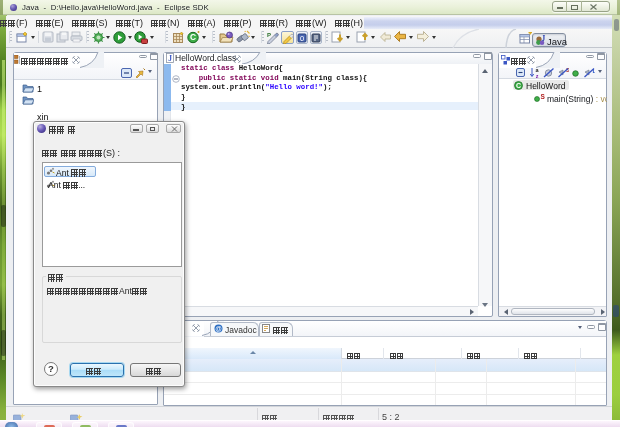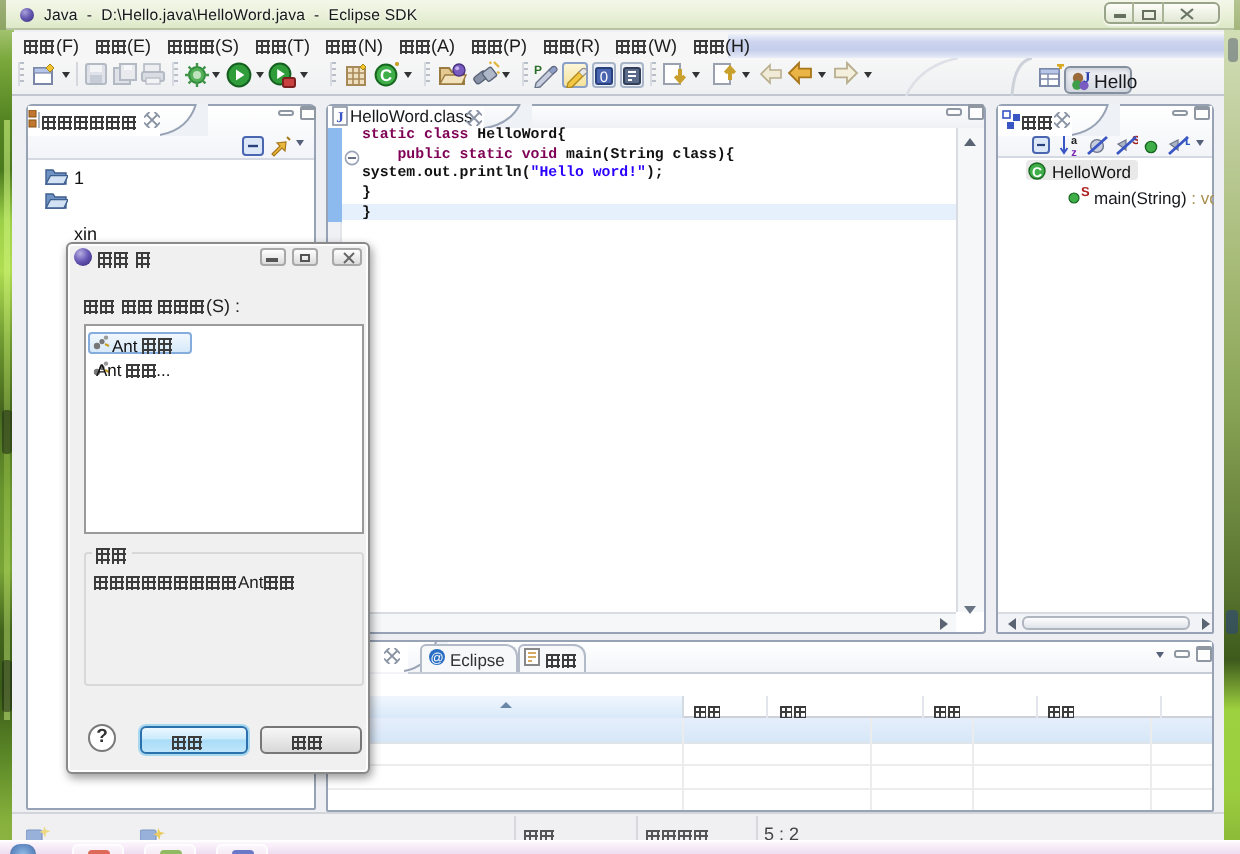--- a/index.html
+++ b/index.html
@@ -34,21 +34,21 @@
 <div class="a" style="left:566px;top:1px;width:1px;height:11px;background:#aab496"></div>
 <div class="a" style="left:581px;top:1px;width:1px;height:11px;background:#aab496"></div>
 <div class="a" style="left:556.5px;top:7px;width:6px;height:1.5px;background:#66705d"></div>
 <div class="a" style="left:570.5px;top:4.5px;width:7px;height:5px;border:1px solid #66705d"></div>
 <svg class="a" style="left:590px;top:3.5px" width="7" height="6">
     <path d="M0.5 0.5 L6.5 5.5 M6.5 0.5 L0.5 5.5" stroke="#6a7465" stroke-width="1.1"></path>
   </svg>
 
 <div class="a" style="left:6px;top:16px;width:606px;height:13px;background:#f6f6f6"></div>
 <div class="a" style="left:364px;top:17px;width:248px;height:12px;background:linear-gradient(to bottom,#eef1fb 0,#ccd4ee 4px,#c5ceeb 8px,#e8ecf8 12px)"></div>
-<div class="a" style="left:12px;top:18px;width:410px;color:#1c1c1c;font-size:9px;white-space:nowrap">
+<div class="a" style="left:0;top:18px;width:410px;color:#1c1c1c;font-size:9px;white-space:nowrap">
 <span style="margin-right:8px"><i class="c"></i><i class="c"></i>(F)</span><span style="margin-right:8px"><i class="c"></i><i class="c"></i>(E)</span><span style="margin-right:8px"><i class="c"></i><i class="c"></i><i class="c"></i>(S)</span><span style="margin-right:8px"><i class="c"></i><i class="c"></i>(T)</span><span style="margin-right:8px"><i class="c"></i><i class="c"></i>(N)</span><span style="margin-right:8px"><i class="c"></i><i class="c"></i>(A)</span><span style="margin-right:8px"><i class="c"></i><i class="c"></i>(P)</span><span style="margin-right:8px"><i class="c"></i><i class="c"></i>(R)</span><span style="margin-right:8px"><i class="c"></i><i class="c"></i>(W)</span><span><i class="c"></i><i class="c"></i>(H)</span>
 </div>
 
 <div class="a" style="left:6px;top:29px;width:606px;height:19px;background:linear-gradient(to bottom,#f7f7f7,#eef0f2);border-bottom:1px solid #c2c6ce"></div>
 
 <div class="a" style="left:6px;top:48px;width:606px;height:373px;background:#edeff2"></div>
 
 <div class="grip" style="left:9px"></div>
 <svg class="a" style="left:16px;top:31px" width="13" height="13">
     <rect x="1" y="3" width="9" height="8" fill="#fff" stroke="#7a87a8"></rect>
@@ -174,21 +174,21 @@
     <path d="M1 7.5 H10.5 M5 5 V11" stroke="#7a87a8" stroke-width=".7"></path>
     <path d="M9.5 0.5 H13 M11.2 -1 V2.5" stroke="#d8a820" stroke-width="1.4"></path>
   </svg>
 <div class="a" style="left:532px;top:33px;width:34px;height:14px;border:1px solid #848fa0;border-radius:3px;background:linear-gradient(to bottom,#f2f4f7,#d5dae2);box-shadow:inset 0 1px 2px rgba(120,130,150,.35)"></div>
 <svg class="a" style="left:535px;top:35px" width="11" height="11">
     <circle cx="4" cy="4" r="2.6" fill="#9a6a3a"></circle>
     <circle cx="3.5" cy="7.5" r="2.4" fill="#3f9e4a"></circle>
     <circle cx="7" cy="7.8" r="2.3" fill="#7a5bc0"></circle>
     <text x="8.4" y="6.2" font-size="7.5" font-weight="bold" fill="#2a3fae" text-anchor="middle" font-family="Liberation Serif">J</text>
   </svg>
-<div class="a" style="left:547px;top:36px;font-size:9.5px;color:#16181c">Hello</div>
+<div class="a" style="left:547px;top:36px;font-size:9.5px;color:#16181c">Java</div>
 
 <div class="panel" style="left:13px;top:52px;width:145px;height:353px"></div>
 <div class="a" style="left:14px;top:53px;width:143px;height:26px;background:linear-gradient(to bottom,#ffffff,#f2f4f8)"></div>
 <div class="a" style="left:14px;top:79px;width:143px;height:1px;background:#d5dae2"></div>
 <svg class="a" style="left:80px;top:52px" width="24" height="16">
     <path d="M0 16 Q14 14 18 0 L24 0 L24 16 Z" fill="#eef1f5"></path>
     <path d="M0 15.5 Q14 13 18 0" fill="none" stroke="#97a2b5"></path>
   </svg>
 <div class="a" style="left:14px;top:53px;width:66px;height:15px;background:#fff"></div>
 <svg class="a" style="left:14px;top:55px" width="7" height="10">
@@ -339,21 +339,21 @@
 <svg class="a" style="left:202px;top:321px" width="22" height="15">
     <path d="M0 15 Q12 13 16 0 L22 0 L22 15 Z" fill="#f2f4f8"></path>
     <path d="M0 14.5 Q12 12.5 16 0" fill="none" stroke="#97a2b5"></path>
   </svg>
 
 <div class="a" style="left:210px;top:322px;width:49px;height:14px;border:1px solid #b2bac8;border-bottom:none;border-radius:3px 6px 0 0;background:#f6f8fa"></div>
 <svg class="a" style="left:214px;top:324px" width="9" height="9">
     <circle cx="4.5" cy="4.5" r="4" fill="#2a6ec4"></circle>
     <text x="4.5" y="7" font-size="6.5" fill="#fff" text-anchor="middle" font-family="Liberation Sans">@</text>
   </svg>
-<div class="a" style="left:225px;top:325px;font-size:8.5px;color:#333">Eclipse</div>
+<div class="a" style="left:225px;top:325px;font-size:8.5px;color:#333">Javadoc</div>
 
 <div class="a" style="left:259px;top:322px;width:34px;height:14px;border:1px solid #b2bac8;border-bottom:none;border-radius:3px 6px 0 0;background:#f6f8fa"></div>
 <svg class="a" style="left:262px;top:324px" width="9" height="9">
     <rect x="0.5" y="0.5" width="7" height="8" fill="#fff" stroke="#888"></rect>
     <path d="M2 2.5 H6 M2 4.5 H6 M2 6.5 H4" stroke="#c89030" stroke-width=".8"></path>
   </svg>
 <div class="a" style="left:273px;top:325px"><i class="c"></i><i class="c"></i></div>
 <div class="caret" style="left:578px;top:326px;border-top-color:#55607a"></div>
 <div class="a" style="left:587px;top:325px;width:8px;height:3.5px;border:1px solid #8f97a3;border-radius:1.5px;background:#fdfdfe"></div>
 <div class="a" style="left:597.5px;top:323px;width:8px;height:7.5px;border:1px solid #8f97a3;border-top:2.5px solid #8f97a3;border-radius:1px;background:#fdfdfe"></div>

